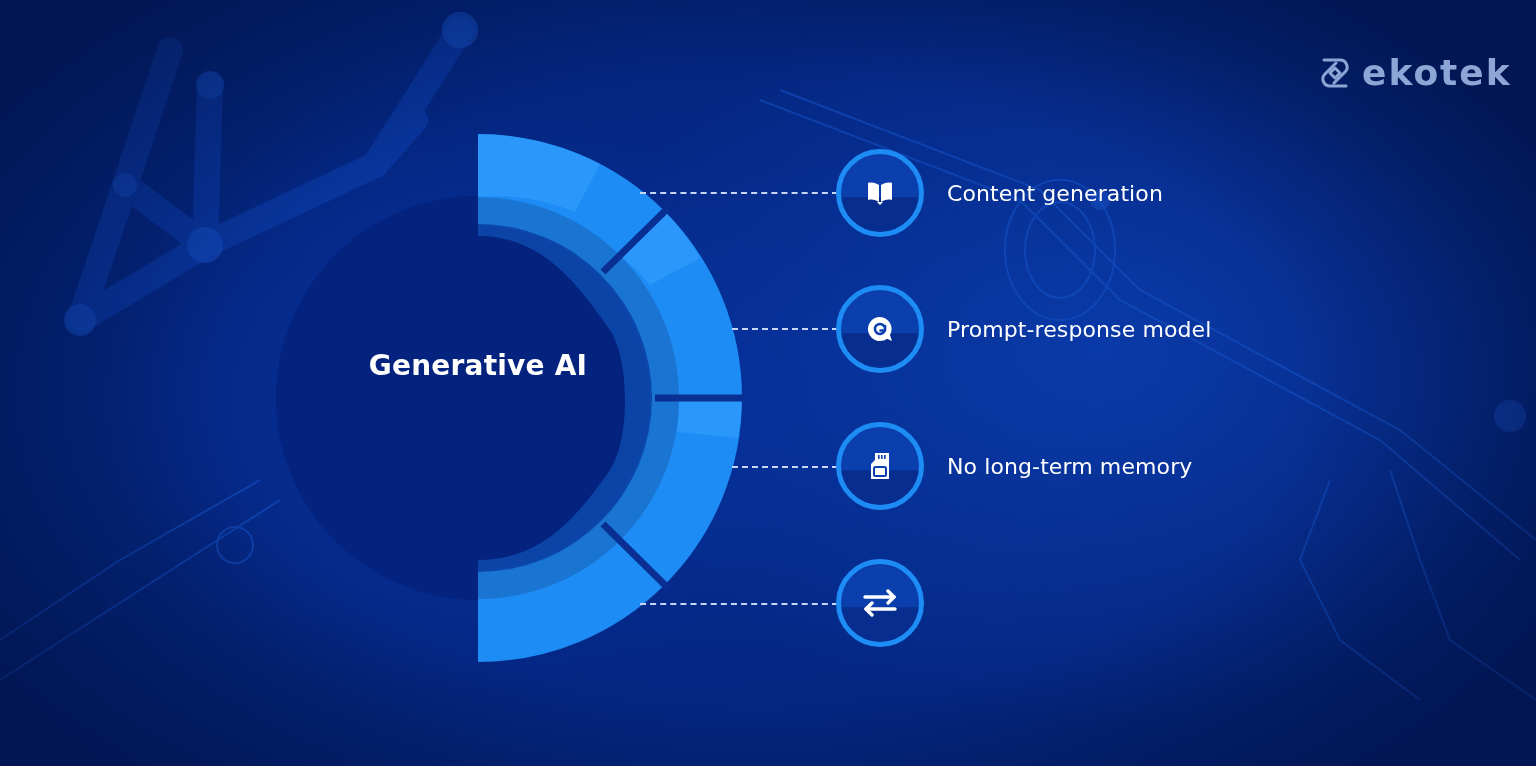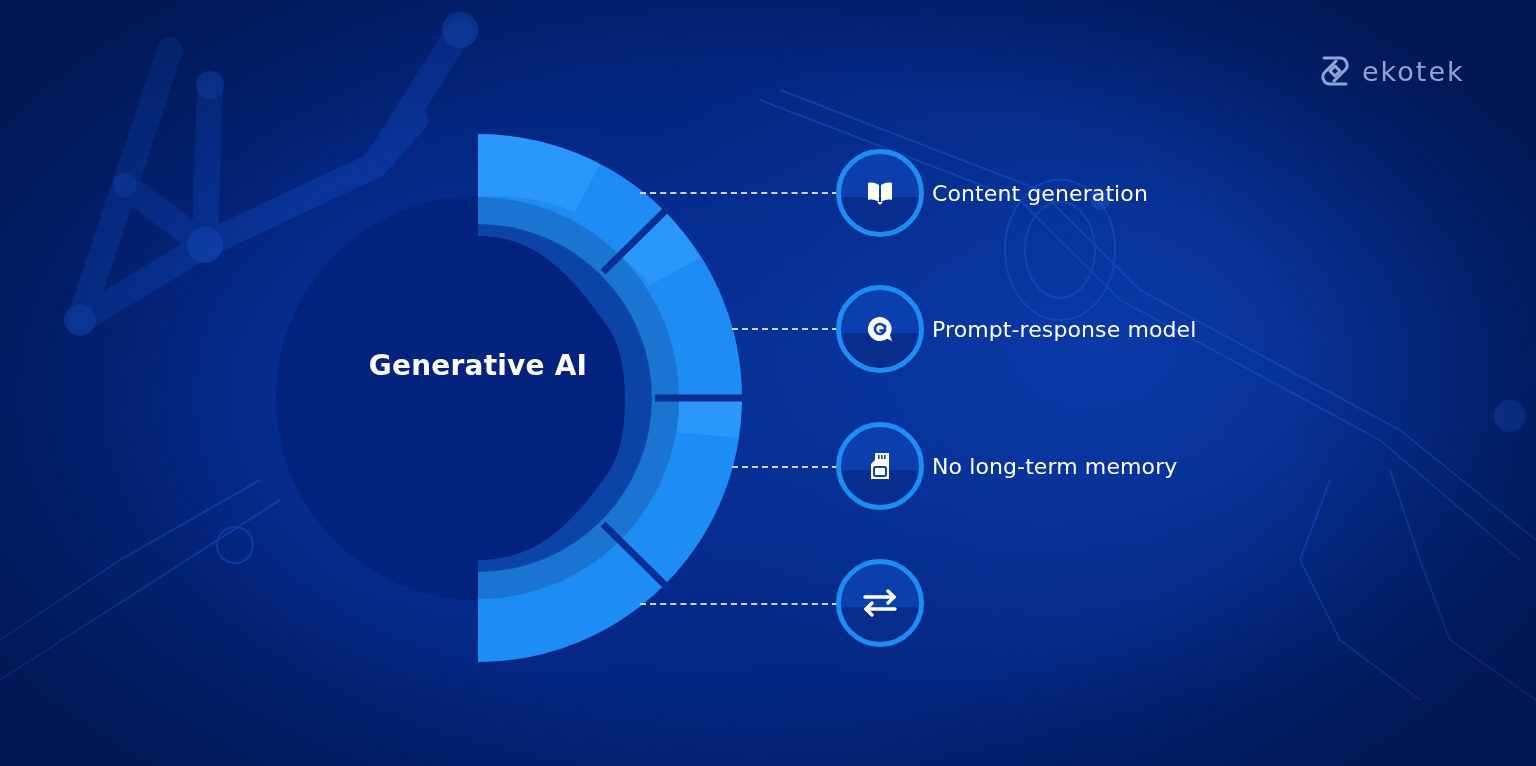--- a/index.html
+++ b/index.html
@@ -35,36 +35,36 @@
     }
     .feature .circle {
       width: 78px; height: 78px; border-radius: 50%;
       border: 5px solid #1e8cf5;
       background: linear-gradient(180deg, #0b3fae 0%, #0b3fae 55%, #072d8e 56%, #072d8e 100%);
       display: flex; align-items: center; justify-content: center;
       box-sizing: content-box;
       flex-shrink: 0;
     }
     .feature .label {
-      margin-left: 8px; color: #ffffff; font-size: 22px;
+      margin-left: 23px; color: #ffffff; font-size: 22px;
       font-family: "DejaVu Sans", sans-serif; font-weight: normal;
       white-space: nowrap; letter-spacing: 0.1px;
     }
     .connector {
       position: absolute; height: 0;
       border-top: 2px dashed #c7d6f3;
     }
     .logo {
       position: absolute; left: 1316px; top: 52px;
       display: flex; align-items: center; gap: 8px;
       color: #8ea6d6;
     }
     .logo .logo-text {
-      font-family: "DejaVu Sans", sans-serif; font-size: 27px;
-      letter-spacing: 2px; color: #8ea6d6;
+      font-family: "DejaVu Sans", sans-serif; font-size: 36px;
+      letter-spacing: 2px; color: #8ea6d6; font-weight: bold;
     }
   </style>
 </head>
 <body>
 
 <div class="canvas">
 
   <svg class="bg-deco" width="1536" height="766">
     <g stroke="#0d40b0" stroke-width="26" stroke-linecap="round" opacity="0.55" fill="none">
       <line x1="80" y1="320" x2="125" y2="185"></line>

